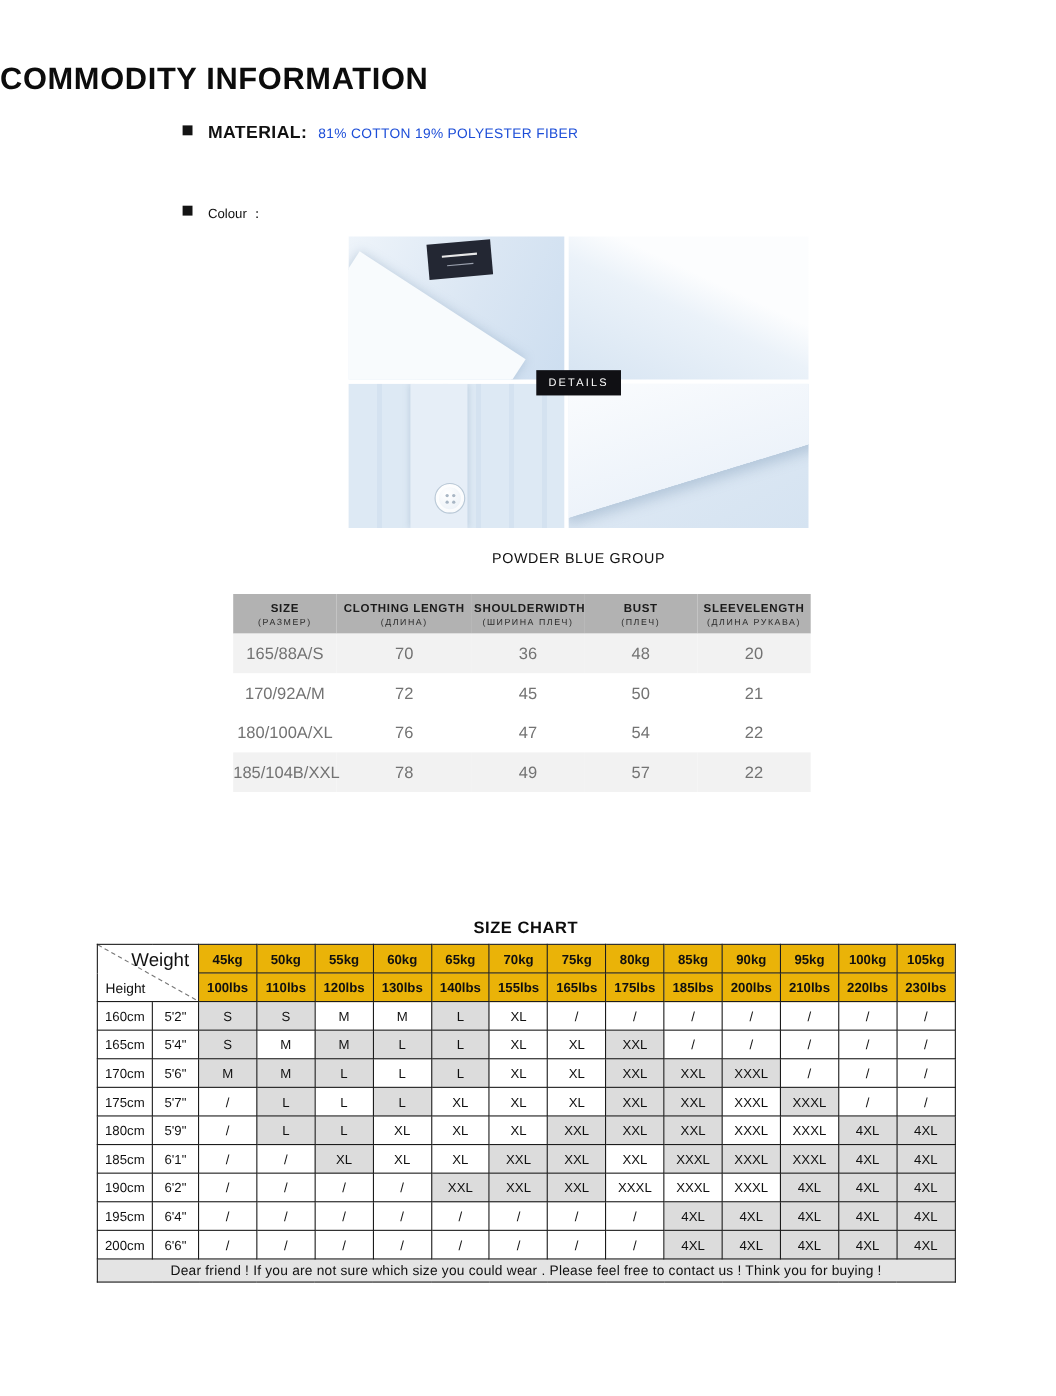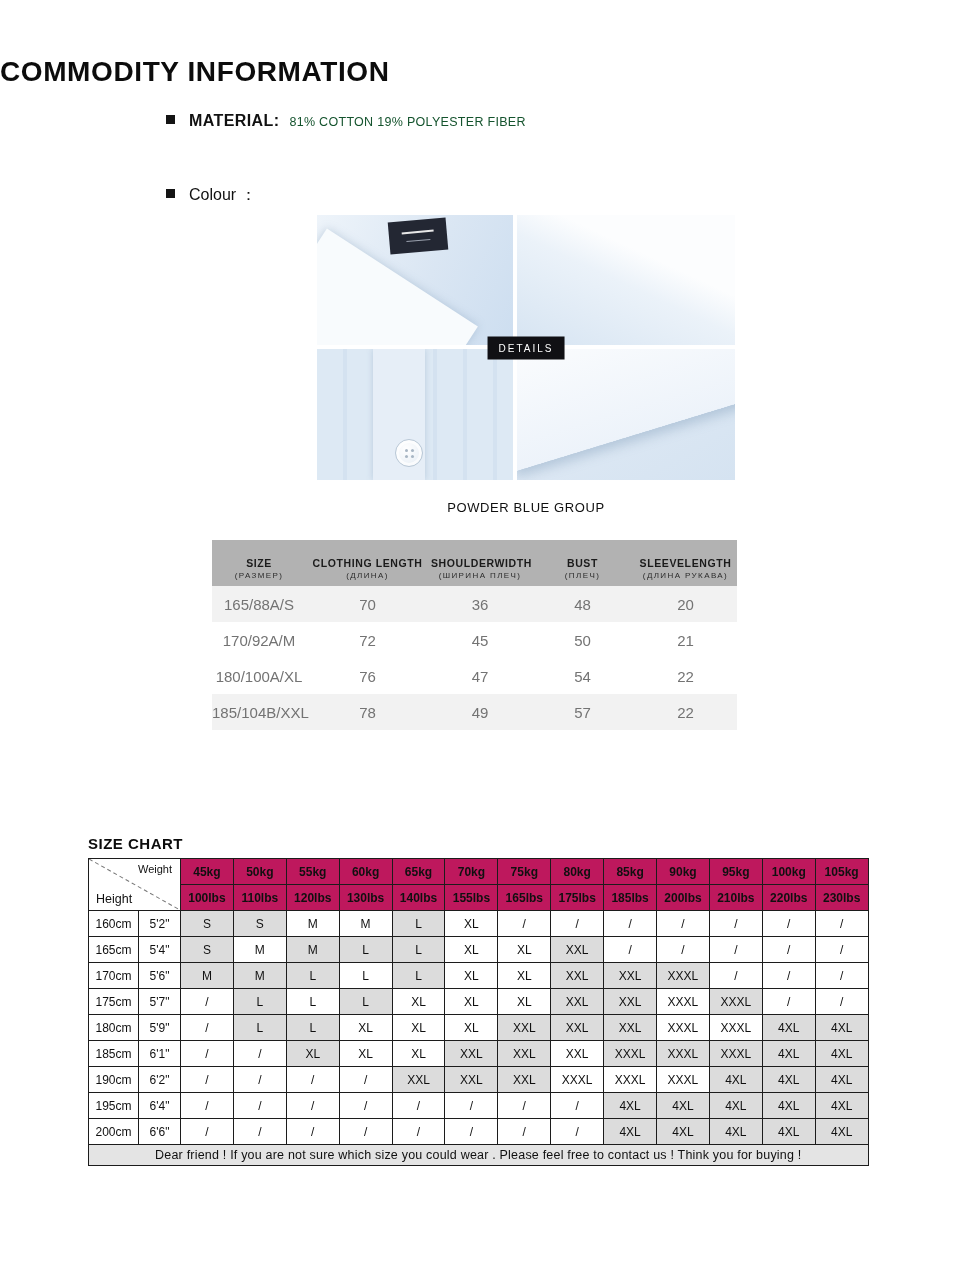--- a/index.html
+++ b/index.html
@@ -17,22 +17,22 @@
     letter-spacing:0.6px; color:#0c0c0c;
   }
   .bullet-row { position:absolute; left:166px; white-space:nowrap; }
   .bullet {
     display:inline-block; width:9px; height:9px; background:#141414;
     margin-right:14px; vertical-align:2px;
   }
   .row-material { top:112px; }
   .row-colour   { top:185px; }
   .material-label { font-size:16px; font-weight:bold; letter-spacing:0.4px; }
-  .material-value { font-size:12.5px; margin-left:10px; letter-spacing:0.3px; color:#14532d; }
-  .colour-label { font-size:16px; }
+  .material-value { font-size:12.5px; margin-left:10px; letter-spacing:0.3px; color:#1d4ed8; }
+  .colour-label { font-size:12px; }
 
   
   .img-grid {
     position:absolute; left:317px; top:215px; width:418px; height:265px;
     display:grid; grid-template-columns:196px 218px; grid-template-rows:130px 131px;
     gap:4px;
   }
   .pimg { position:relative; overflow:hidden; }
   .p1 { background:linear-gradient(115deg,#eef4fa 0%,#dae6f3 55%,#cddef0 100%); }
   .p1 .collar {
@@ -78,46 +78,46 @@
     position:absolute; left:317px; top:500px; width:418px; text-align:center;
     font-size:13px; letter-spacing:0.6px; color:#101010;
   }
 
   
   .mtable {
     position:absolute; left:212px; top:540px; width:525px;
     border-collapse:collapse; table-layout:fixed;
   }
   .mtable th {
-    background:var(--header-gray,#b2b2b2); padding:17px 2px 6px;
+    background:var(--header-gray,#b2b2b2); padding:7px 2px 6px;
     vertical-align:middle;
   }
   .mtable .h1 { font-size:10.5px; font-weight:bold; letter-spacing:0.6px; color:#1b1b1b; }
   .mtable .h2 { font-size:8px; letter-spacing:1.4px; color:#2b2b2b; margin-top:2px; font-weight:normal; }
   .mtable td { height:36px; text-align:center; font-size:15px; color:#737373; }
   .mtable tr.alt { background:var(--alt-row,#f2f2f2); }
 
   
   .size-chart-title {
-    position:absolute; left:88px; top:835px; width:780px; text-align:left;
+    position:absolute; left:88px; top:835px; width:780px; text-align:center;
     font-size:15px; font-weight:bold; letter-spacing:0.5px; color:#0c0c0c;
   }
   .schart {
     position:absolute; left:88px; top:858px; width:780px;
     border-collapse:collapse; table-layout:fixed;
   }
   .schart th, .schart td {
     border:1px solid #1c1c1c; height:26px; padding:0;
     text-align:center; vertical-align:middle;
     font-size:12px; color:#101010; font-weight:normal;
   }
-  .schart thead th { font-weight:bold; font-size:12px; background:#be185d; }
+  .schart thead th { font-weight:bold; font-size:12px; background:#eab308; }
   .schart td.shaded { background:var(--cell-shade,#dcdcdc); }
   .schart .corner { position:relative; background:#fff; }
-  .corner .w { position:absolute; top:4px; right:8px; font-size:11px; font-weight:normal; }
+  .corner .w { position:absolute; top:4px; right:8px; font-size:17px; font-weight:normal; }
   .corner .h { position:absolute; bottom:4px; left:7px; font-size:12.5px; font-weight:normal; }
   .corner svg { position:absolute; left:0; top:0; width:100%; height:100%; }
   .schart .note-cell {
     background:var(--note-bg,#e4e4e4); font-size:12.5px; height:21px;
     letter-spacing:0.2px;
   }
 </style>
 </head>
 <body>
 

